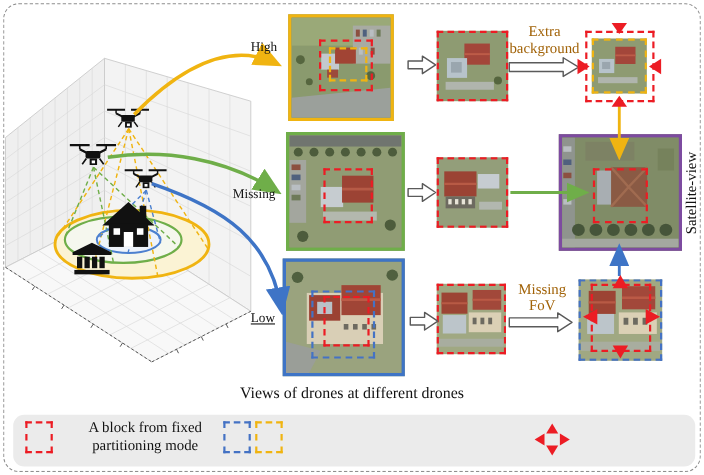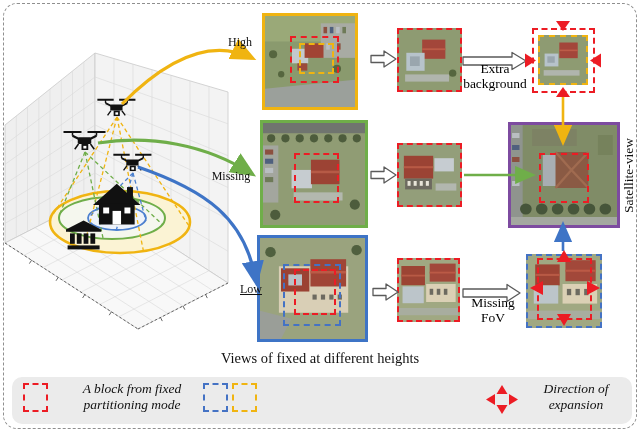--- a/index.html
+++ b/index.html
@@ -5,25 +5,25 @@
   html,body{margin:0;padding:0;background:#fff;}
   .fig{position:relative;width:640px;height:432px;background:#ffffff;overflow:hidden;
        font-family:"Liberation Serif","DejaVu Serif",serif;color:#111;}
   .outer-dash{position:absolute;inset:3px;border:1.6px dashed #8f8f8f;border-radius:14px;pointer-events:none;}
   .abs{position:absolute;}
   .panel{position:absolute;box-sizing:border-box;background:#8d9a70;}
   .panel > svg{position:absolute;left:0;top:0;width:100%;height:100%;display:block;}
   .dashbox{position:absolute;box-sizing:border-box;background:transparent;}
   .lbl{position:absolute;text-align:center;line-height:1.08;}
   .h-lbl{font-size:12px;}
-  .red-note{font-size:13.5px;color:#000000;margin-top:40px;}
+  .red-note{font-size:13.5px;color:#a16207;}
   .caption{font-size:14.5px;}
   .satview{position:absolute;left:621px;top:229px;width:107px;text-align:center;
            transform:rotate(-90deg);transform-origin:0 0;font-size:13.5px;white-space:nowrap;}
-  .legend{position:absolute;left:12px;top:377px;width:620px;height:47px;background:#ebebeb;border-radius:10px;font-style:italic;}
+  .legend{position:absolute;left:12px;top:377px;width:620px;height:47px;background:#ebebeb;border-radius:10px;}
   .legend .sw{position:absolute;box-sizing:border-box;width:25px;height:29px;top:6px;background:#ebebeb;}
   .legend .txt{position:absolute;top:4px;font-size:13.5px;text-align:center;line-height:1.18;}
   .ov{position:absolute;left:0;top:0;width:640px;height:432px;pointer-events:none;z-index:10;}
   .z11{z-index:11;}
 </style>
 </head>
 <body>
 
 <div class="fig">
 
@@ -359,39 +359,38 @@
     <g fill="#ec1c24">
       <polygon points="557,262 571,262 564,250"></polygon>
       <polygon points="557,314 571,314 564,326"></polygon>
       <polygon points="543,281 543,295 530,288"></polygon>
       <polygon points="587,281 587,295 600,288"></polygon>
     </g>
   </svg>
 
   <div class="lbl h-lbl z11" style="left:218px;top:36px;width:44px;">High</div>
   <div class="lbl h-lbl z11" style="left:203px;top:170px;width:56px;">Missing</div>
-  <div class="lbl h-lbl z11" style="left:230px;top:283px;width:42px;text-decoration:underline;">Low</div>
+  <div class="lbl h-lbl z11" style="left:218px;top:283px;width:42px;text-decoration:underline;">Low</div>
 
   <div class="lbl red-note z11" style="left:455px;top:22px;width:80px;">Extra background</div>
   <div class="lbl red-note z11" style="left:461px;top:256px;width:64px;">Missing FoV</div>
 
   <div class="satview z11">Satellite-view</div>
 
-  <div class="lbl caption z11" style="left:160px;top:351px;width:320px;">Views of fixed at different heights</div>
+  <div class="lbl caption z11" style="left:160px;top:351px;width:320px;">Views of drones at different drones</div>
 
   <div class="legend">
     <div class="sw" style="left:11px;border:2.4px dashed #ec1c24;"></div>
     <div class="txt" style="left:45px;width:150px;">A block from fixed partitioning mode</div>
     <div class="sw" style="left:191px;border:2.4px dashed #4472c4;"></div>
     <div class="sw" style="left:220px;border:2.4px dashed #f0b411;"></div>
     <svg style="position:absolute;left:473px;top:7px;" width="34" height="31" viewBox="0 0 34 31">
       <g fill="#ec1c24">
         <polygon points="17,1 11.5,10 22.5,10"></polygon>
         <polygon points="17,30 11.5,21 22.5,21"></polygon>
         <polygon points="1,15.5 10,10 10,21"></polygon>
         <polygon points="33,15.5 24,10 24,21"></polygon>
       </g>
     </svg>
-    <div class="txt" style="left:512px;width:104px;">Direction of expansion</div>
   </div>
 
   <div class="outer-dash"></div>
 </div>
 
 </body></html>

